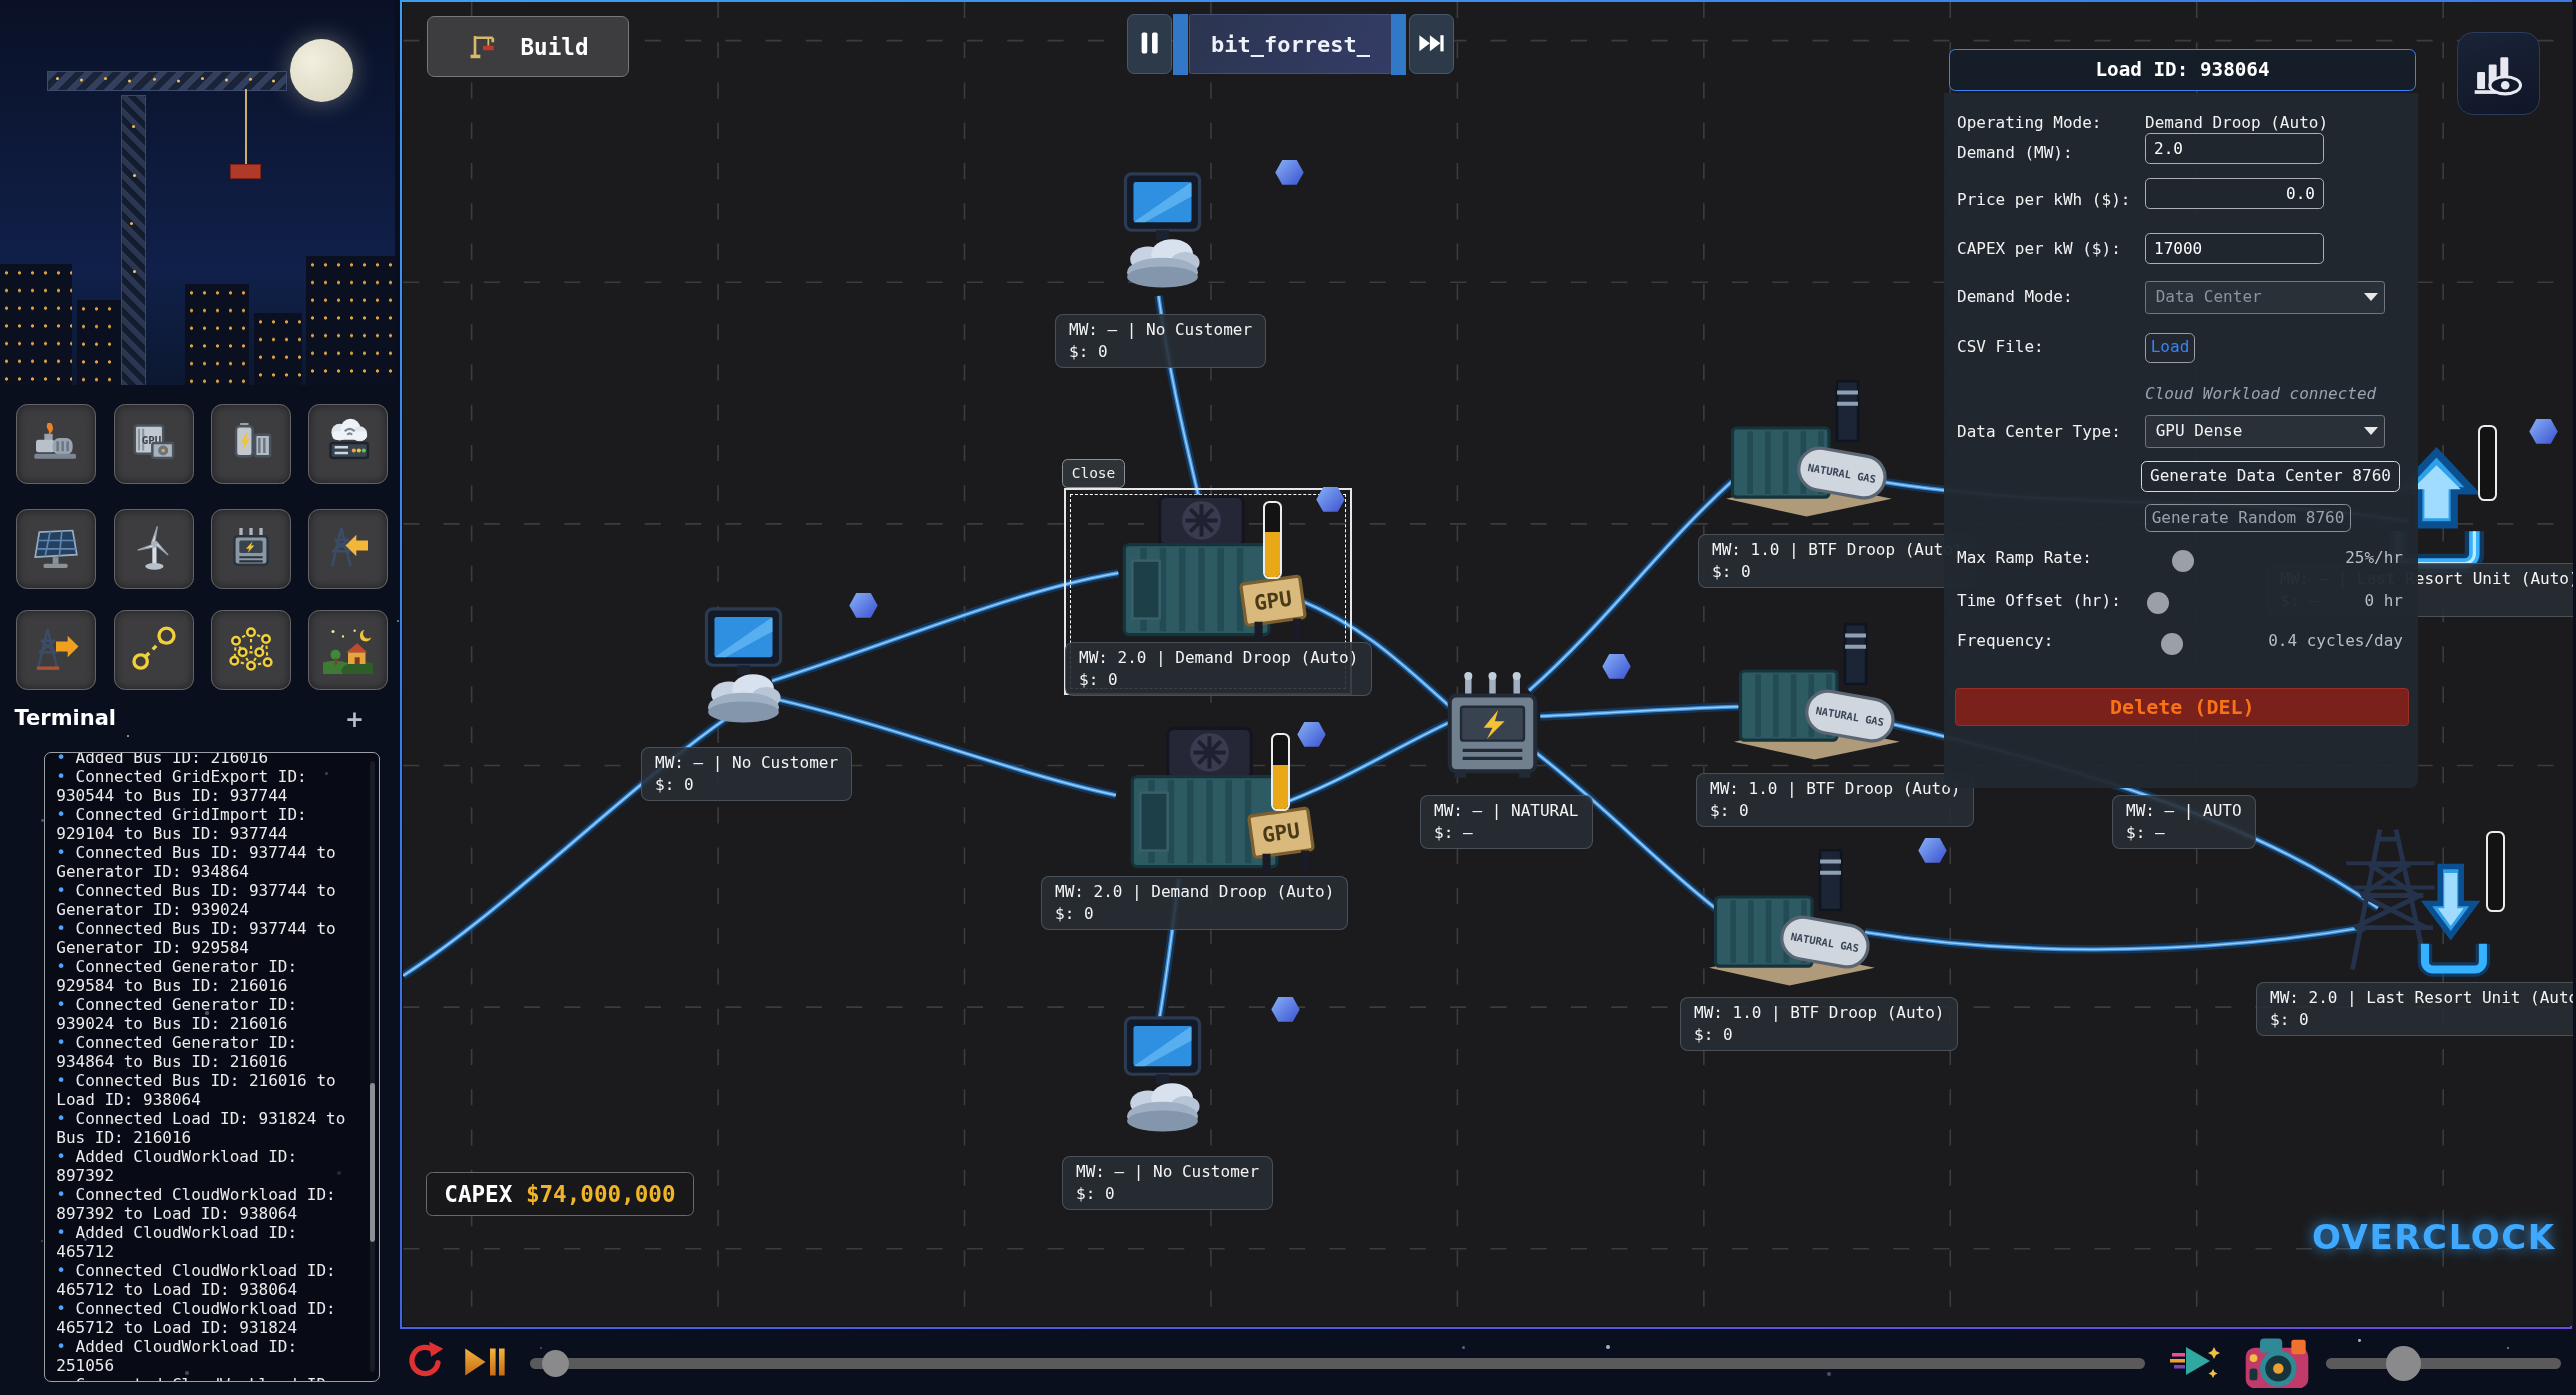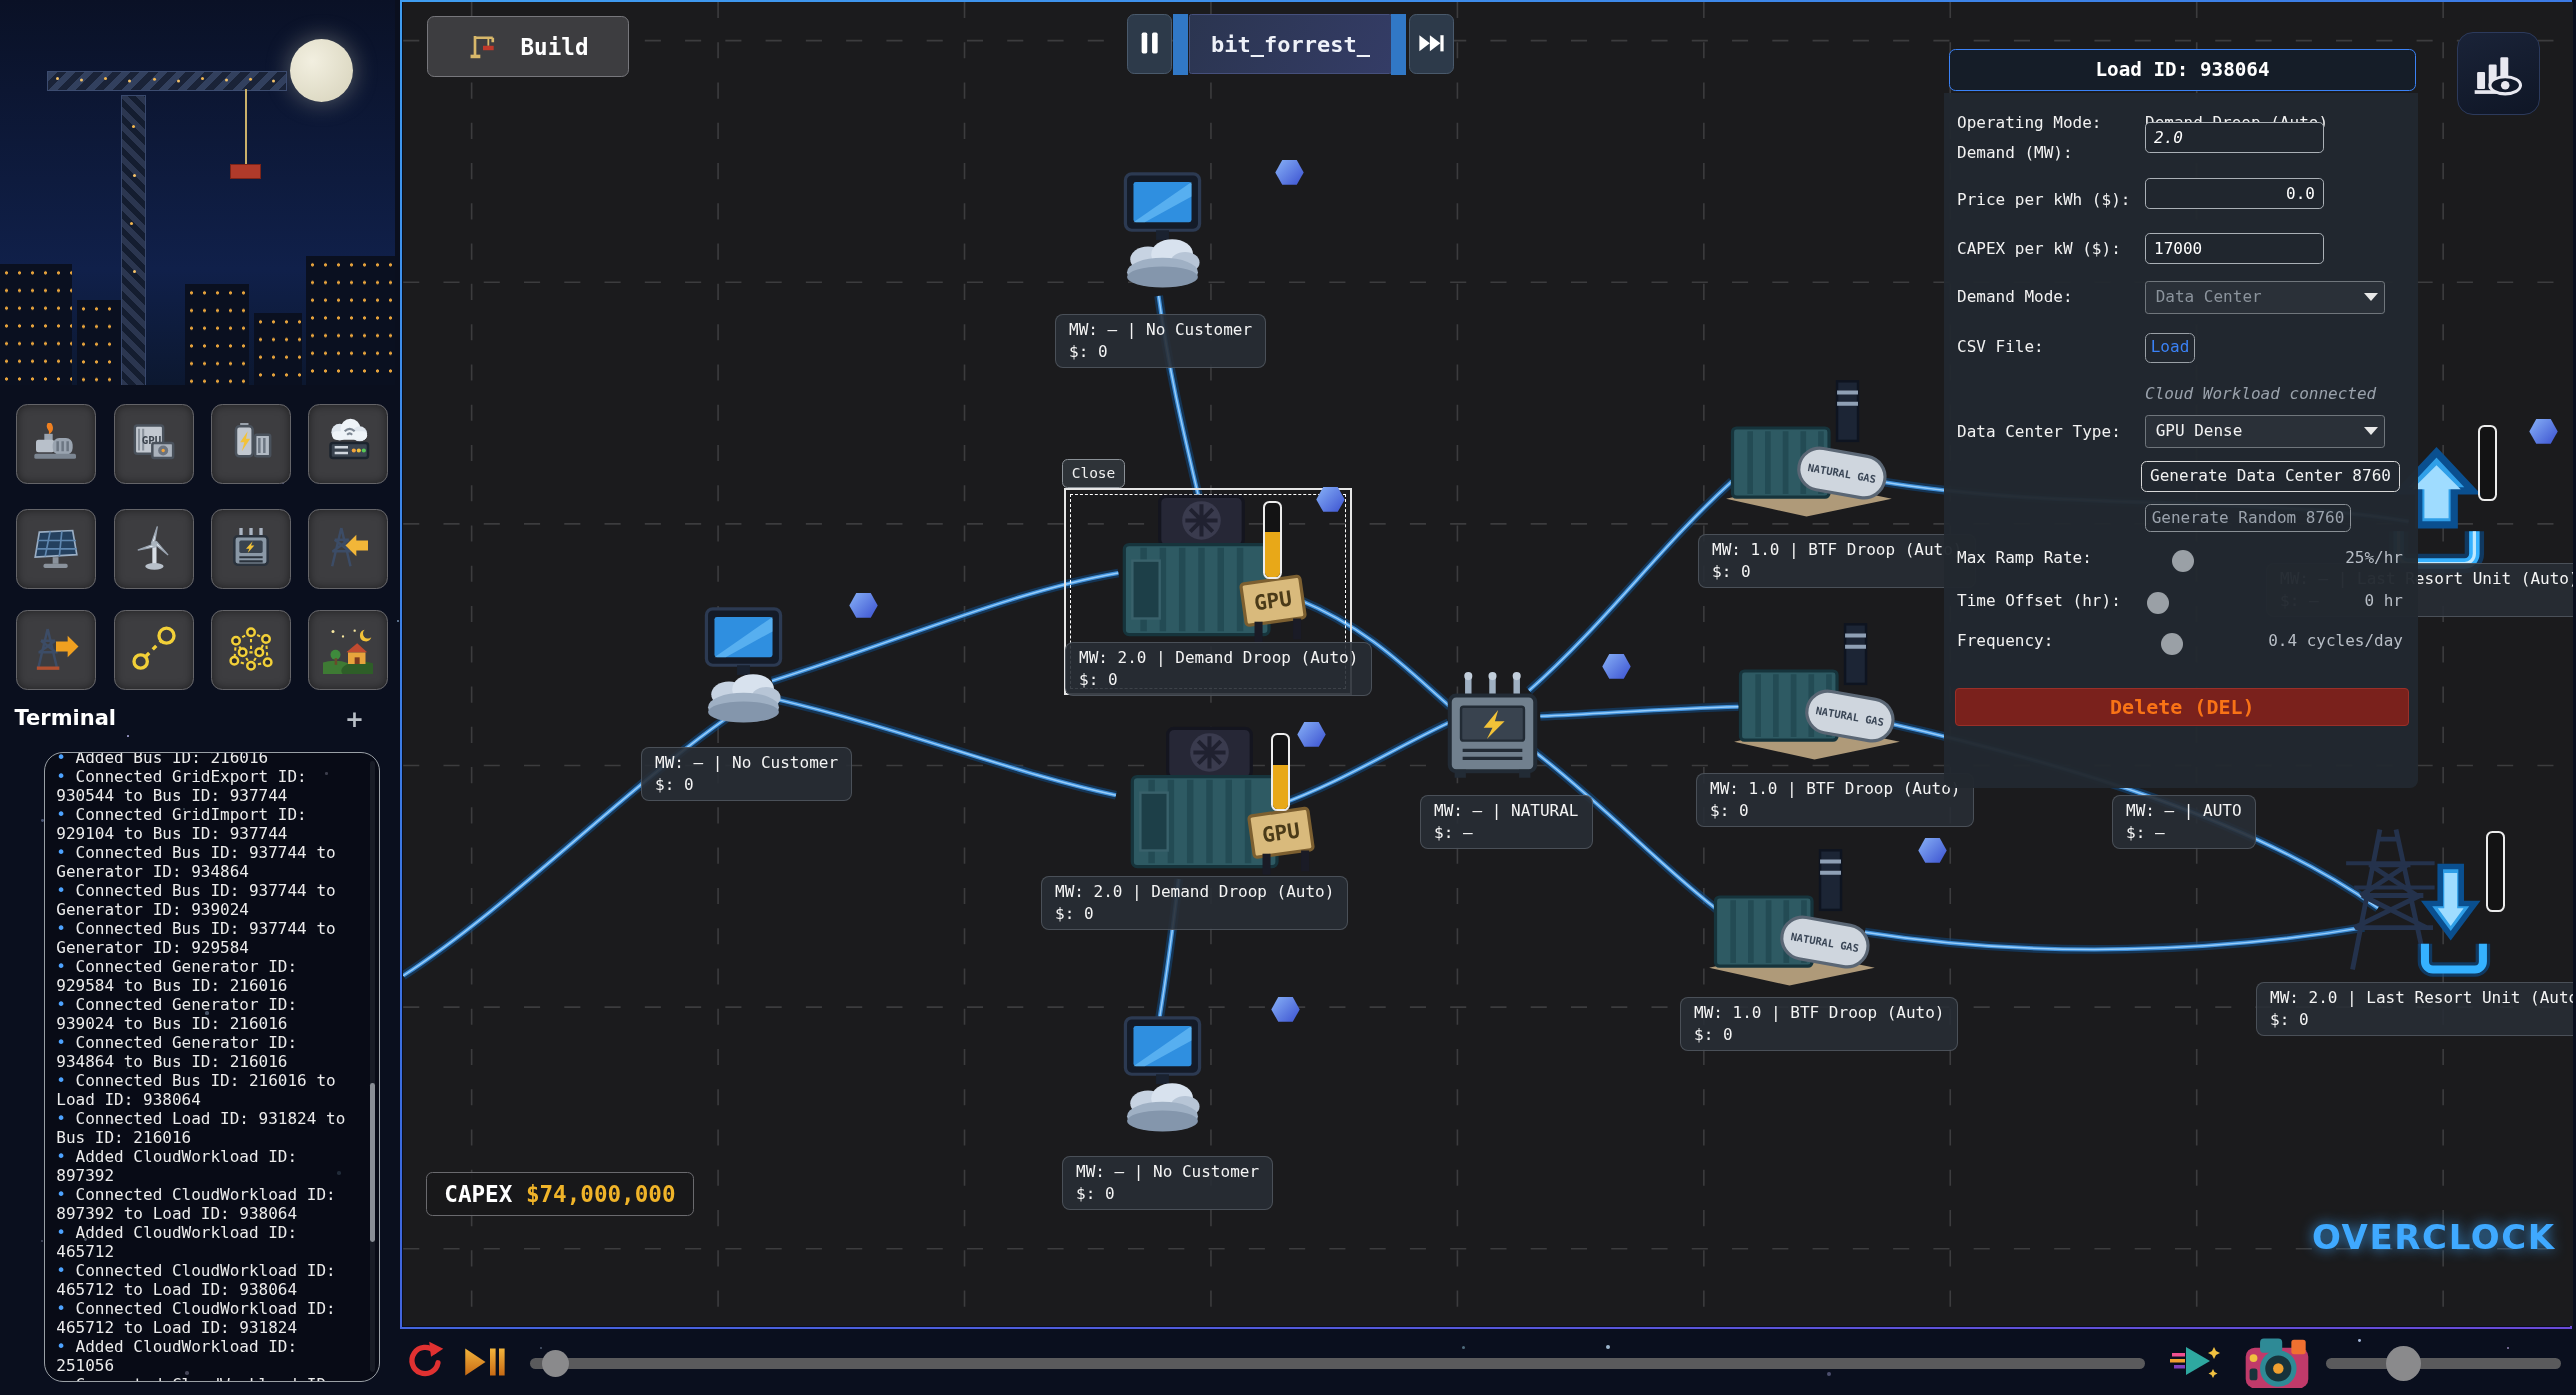--- a/index.html
+++ b/index.html
@@ -21,21 +21,21 @@
   #crane-cable{position:absolute;left:245px;top:89px;width:2.4px;height:77px;background:#c9b06a;}
   #crane-weight{position:absolute;left:230px;top:164px;width:29px;height:13px;background:#b03a2a;border:1.6px solid #7c2418;}
   #crane-lights{position:absolute;left:56px;top:77px;width:3.2px;height:3.2px;border-radius:50%;background:#f5c36a;
      box-shadow:24px 1.6px #f5c36a,48px 0 #f2b650,72px 2.4px #f5c36a,97px 0.8px #f2b650,121px 2.4px #f5c36a,145px 0 #f2b650,
      169px 1.6px #f5c36a,193px 0.8px #f2b650,216px 2.4px #f5c36a,76px 48px #f2b650,77px 97px #f5c36a,74px 145px #f2b650,77px 193px #f5c36a;}
   .toolbtn{position:absolute;width:78px;height:78px;border-radius:11.3px;background:#3d3d40;
      border:1.6px solid #646468;box-shadow:inset 0 0 8px rgba(0,0,0,.5);display:flex;align-items:center;justify-content:center;}
   #term-header{position:absolute;left:14.5px;top:706px;width:372px;height:32px;
      font-family:"DejaVu Sans","Liberation Sans",sans-serif;font-weight:bold;font-size:21px;color:#fff;}
   #term-plus{position:absolute;right:22.6px;top:0;color:#b8bec6;font-size:22.6px;font-weight:bold;}
-  #term-box{position:absolute;left:44px;top:752px;width:334px;height:628px;border:1.6px solid #9aa0a6;border-radius:19px;
+  #term-box{position:absolute;left:44px;top:752px;width:334px;height:628px;border:1.6px solid #9aa0a6;border-radius:7px;
      background:rgba(8,10,16,.55);overflow:hidden;}
   #term-log{position:absolute;left:11.3px;top:-4.8px;width:303px;font-size:16px;line-height:19px;color:#ececec;}
   #term-log .bl{color:#4da3ff;}
   #term-scrollbar{position:absolute;right:4px;top:8px;width:4.8px;height:611px;background:rgba(120,126,134,.15);border-radius:2.4px;}
   #term-thumb{position:absolute;left:0;top:322px;width:4.8px;height:159px;background:#8a8f96;border-radius:2.4px;}
   
   #canvas-frame{position:absolute;left:400px;top:0;width:2172px;height:1329px;box-sizing:border-box;
      border:2.4px solid;border-image:linear-gradient(160deg,#3f9df0 0%,#3b6ae0 55%,#6a4ad8 100%) 1;z-index:1;}
   #scene{position:absolute;left:403px;top:2.4px;width:2170px;height:1324px;overflow:hidden;background:#1b1b1d;z-index:2;}
   #edges-svg{position:absolute;left:0;top:0;z-index:1;}
@@ -387,21 +387,21 @@
     <div class="hex" style="left: 868px; top: 994px;"></div>
     <div class="hex" style="left: 2126px; top: 416px;"></div>
   </div>
 
 <div id="panel-title">Load ID: 938064</div>
 <div id="panel">
   <span class="plabel" style="top:20px">Operating Mode:</span>
   <span class="pvalue" style="top:20px">Demand Droop (Auto)</span>
 
   <span class="plabel" style="top:50px">Demand (MW):</span>
-  <input class="pinput" style="top: 29px; font-style: italic;" value="2.0">
+  <input class="pinput" style="top: 40px;" value="2.0">
 
   <span class="plabel" style="top:97px">Price per kWh ($):</span>
   <input class="pinput" style="top: 85px; text-align: right;" value="0.0">
 
   <span class="plabel" style="top:146px">CAPEX per kW ($):</span>
   <input class="pinput" style="top: 140px;" value="17000">
 
   <span class="plabel" style="top:194px">Demand Mode:</span>
   <div class="pselect" style="top:188px;color:#8b939c">
     <span>Data Center</span>

